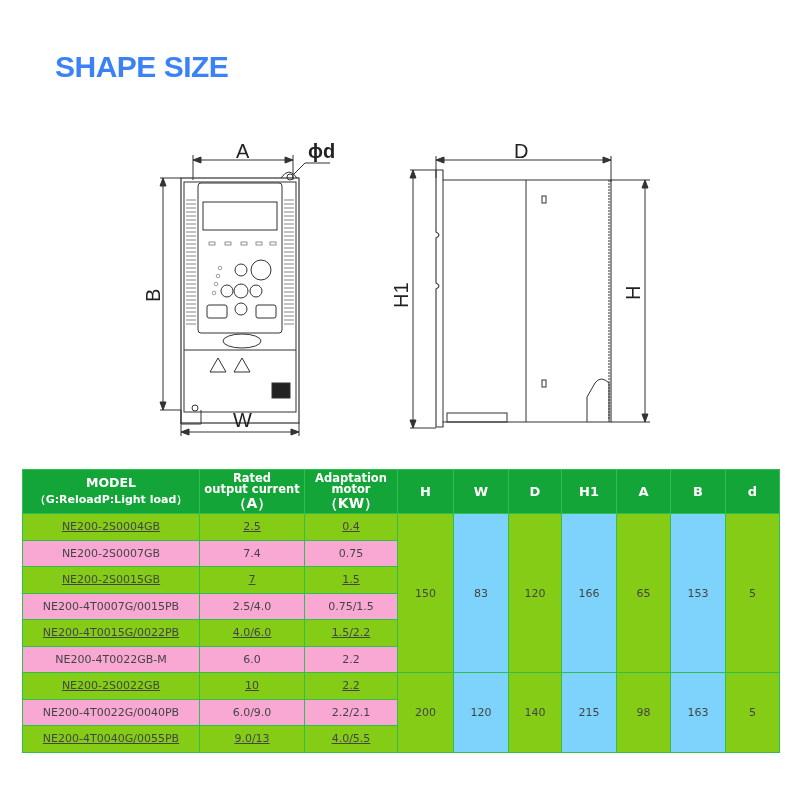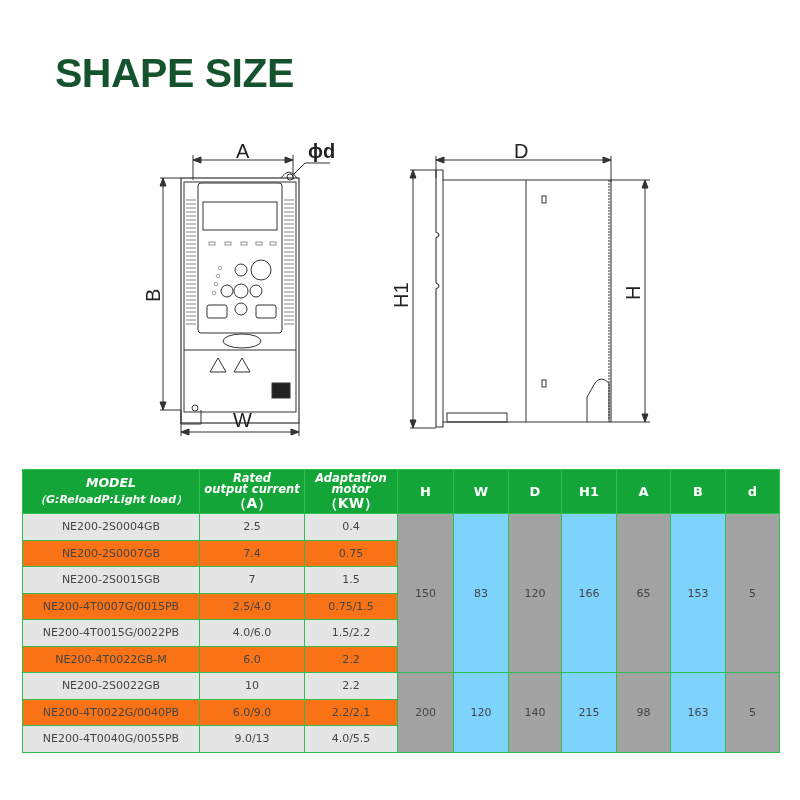--- a/index.html
+++ b/index.html
@@ -1,47 +1,47 @@
 <!DOCTYPE html>
 <html><head>
 <meta charset="utf-8">
 <style>
   html, body { margin: 0; padding: 0; background: #ffffff; }
   body { width: 800px; height: 800px; position: relative; overflow: hidden; font-family: "DejaVu Sans", sans-serif; }
   .title {
     position: absolute; left: 55px; top: 50px;
     font-family: "Liberation Sans", sans-serif; font-weight: bold;
-    font-size: 41px; letter-spacing: -0.5px; color: #14532d;
+    font-size: 30px; letter-spacing: -0.5px; color: #3b82f6;
   }
   .drawing { position: absolute; left: 0; top: 0; width: 800px; height: 460px; }
   table.spec {
     position: absolute; left: 22px; top: 469px;
     border-collapse: collapse; table-layout: fixed;
     width: 757px;
   }
   table.spec th, table.spec td {
     border: 1.5px solid #2fbf4f;
     text-align: center; vertical-align: middle; padding: 0;
     overflow: hidden; white-space: nowrap;
   }
   table.spec th {
     background: #13a538; color: #ffffff; height: 43px;
     font-family: "DejaVu Sans", sans-serif; font-weight: bold;
     font-size: 11.5px; line-height: 11px;
   }
   table.spec th.dim { font-size: 13px; }
   table.spec th .big { font-size: 14px; line-height: 16px; display: block; }
-  table.spec th .lbl { display: block; font-style: italic; }
+  table.spec th .lbl { display: block; }
   table.spec td {
     height: 25.5px; color: #444; font-size: 11px;
     font-family: "DejaVu Sans", sans-serif;
   }
-  tr.shade td.rc { background: #e5e5e5; }
-  tr.plain td.rc { background: #f97316; }
-  td.m-shade { background: #a3a3a3; color: #333; font-size: 11.5px; }
+  tr.shade td.rc { background: #84cc16; text-decoration: underline; }
+  tr.plain td.rc { background: #f9a8d4; }
+  td.m-shade { background: #84cc16; color: #333; font-size: 11.5px; }
   td.m-plain { background: #7dd3fc; color: #555; font-size: 11.5px; }
 </style>
 </head>
 <body>
 
 <div class="title">SHAPE SIZE</div>
 
 <svg class="drawing" viewBox="0 0 800 460" xmlns="http://www.w3.org/2000/svg">
   <g fill="none" stroke="#333" stroke-width="1">
 

